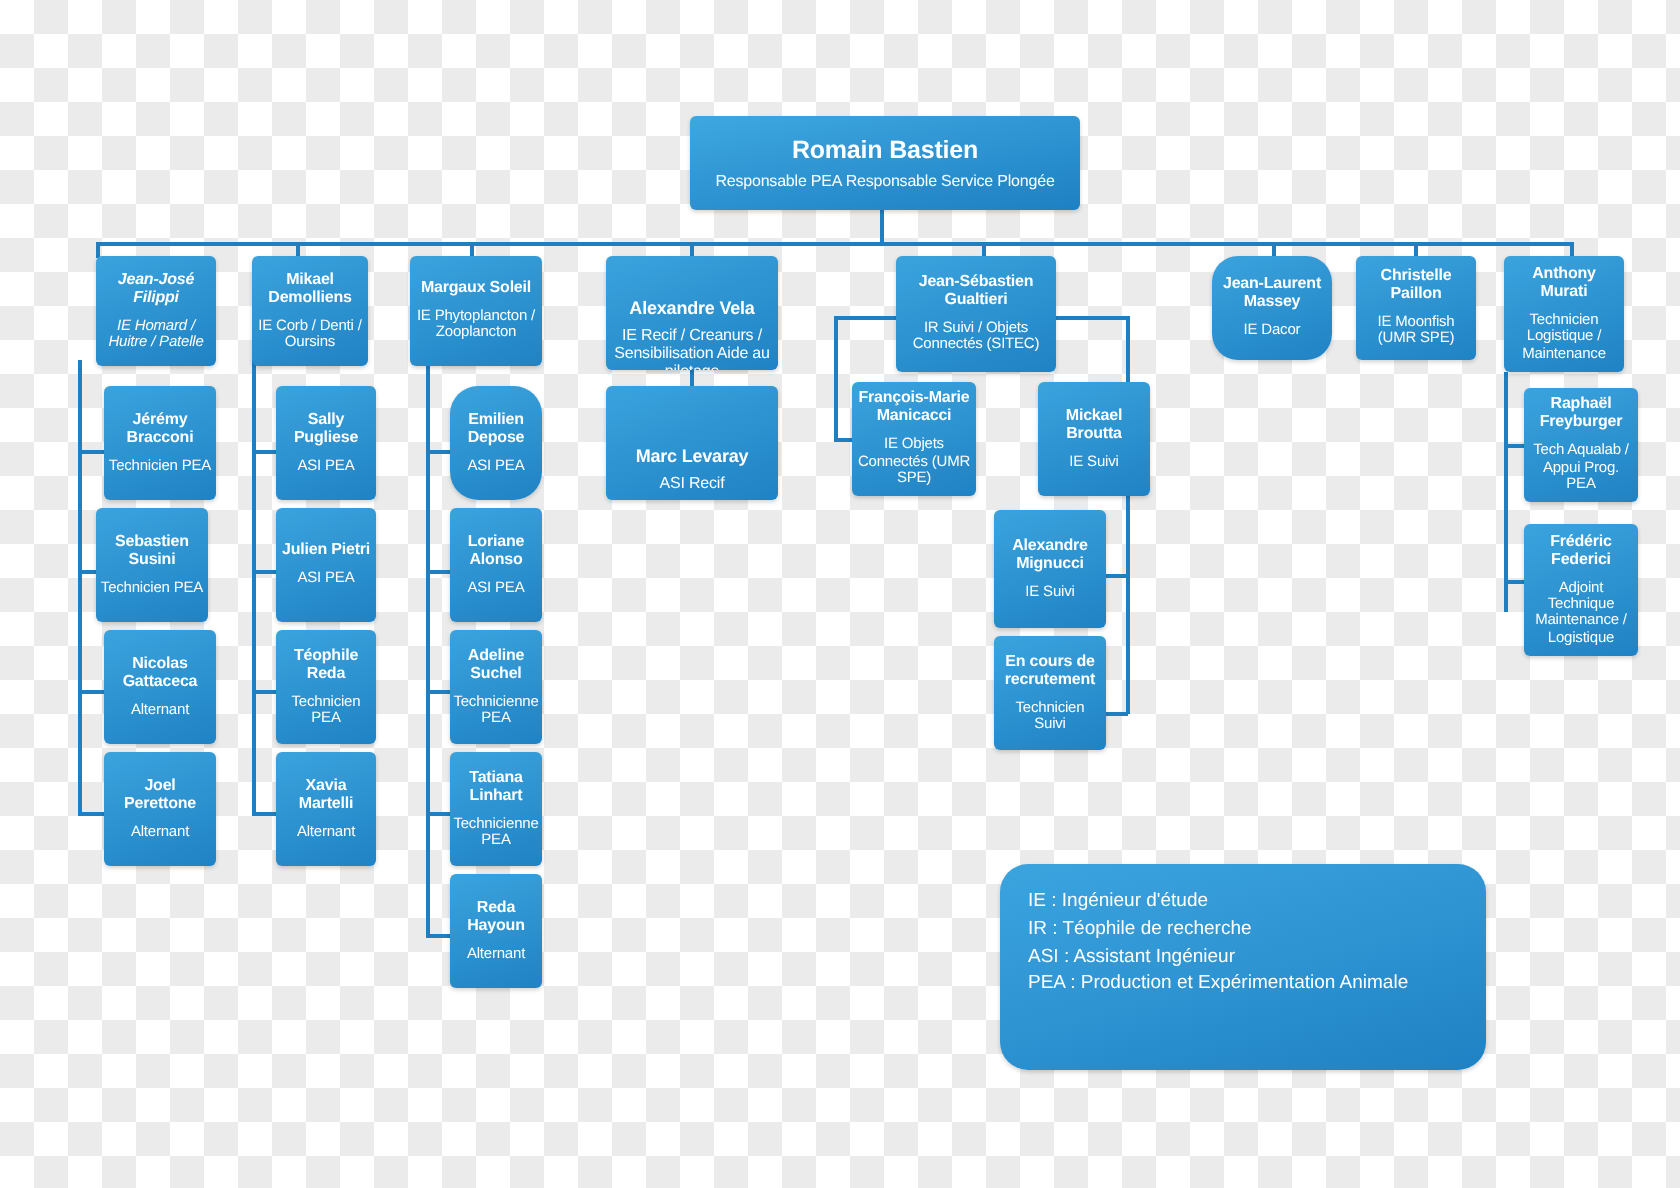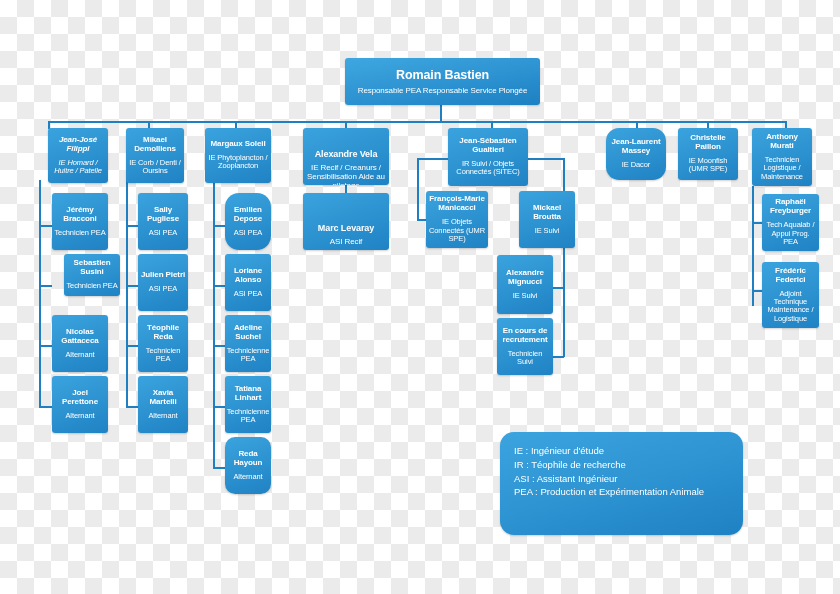--- a/index.html
+++ b/index.html
@@ -169,21 +169,21 @@
 
   <div class="node lvl1" style="left:752px;top:128px;width:60px;height:58px;">
     <div class="nm">Anthony Murati</div>
     <div class="rl gap">Technicien Logistique / Maintenance</div>
   </div>
 
   <div class="node lvl2" style="left:52px;top:193px;width:56px;height:57px;">
     <div class="nm">Jérémy Bracconi</div>
     <div class="rl gap">Technicien PEA</div>
   </div>
-  <div class="node lvl2" style="left:64px;top:254px;width:56px;height:42px;">
+  <div class="node lvl2" style="left:48px;top:254px;width:56px;height:57px;">
     <div class="nm">Sebastien Susini</div>
     <div class="rl gap">Technicien PEA</div>
   </div>
   <div class="node lvl2" style="left:52px;top:315px;width:56px;height:57px;">
     <div class="nm">Nicolas Gattaceca</div>
     <div class="rl gap">Alternant</div>
   </div>
   <div class="node lvl2" style="left:52px;top:376px;width:56px;height:57px;">
     <div class="nm">Joel Perettone</div>
     <div class="rl gap">Alternant</div>
@@ -215,21 +215,21 @@
     <div class="rl gap">ASI PEA</div>
   </div>
   <div class="node lvl2" style="left:225px;top:315px;width:46px;height:57px;">
     <div class="nm">Adeline Suchel</div>
     <div class="rl gap">Technicienne PEA</div>
   </div>
   <div class="node lvl2" style="left:225px;top:376px;width:46px;height:57px;">
     <div class="nm">Tatiana Linhart</div>
     <div class="rl gap">Technicienne PEA</div>
   </div>
-  <div class="node lvl2" style="left:225px;top:437px;width:46px;height:57px;border-radius:10px;">
+  <div class="node lvl2" style="left:225px;top:437px;width:46px;height:57px;">
     <div class="nm">Reda Hayoun</div>
     <div class="rl gap">Alternant</div>
   </div>
 
   <div class="node lvl2 wide" style="left:303px;top:193px;width:86px;height:57px;">
     <div class="nm">Marc Levaray</div>
     <div class="rl gap">ASI Recif</div>
   </div>
 
   <div class="node lvl2" style="left:426px;top:191px;width:62px;height:57px;">

